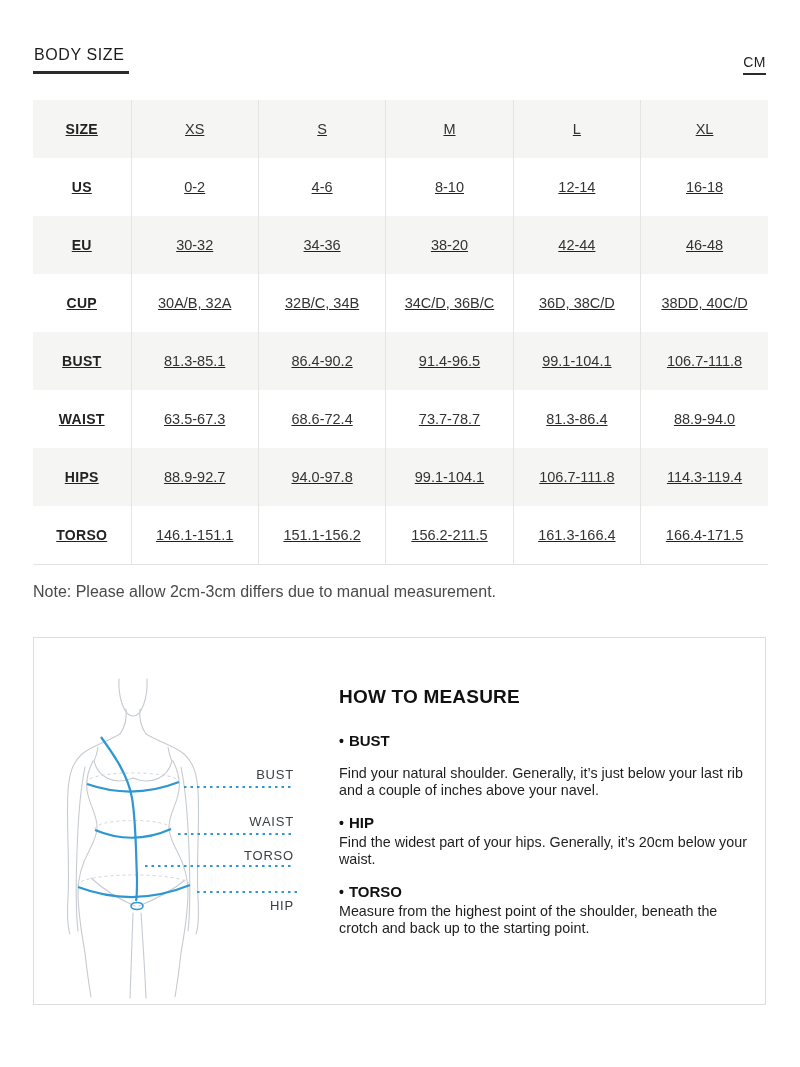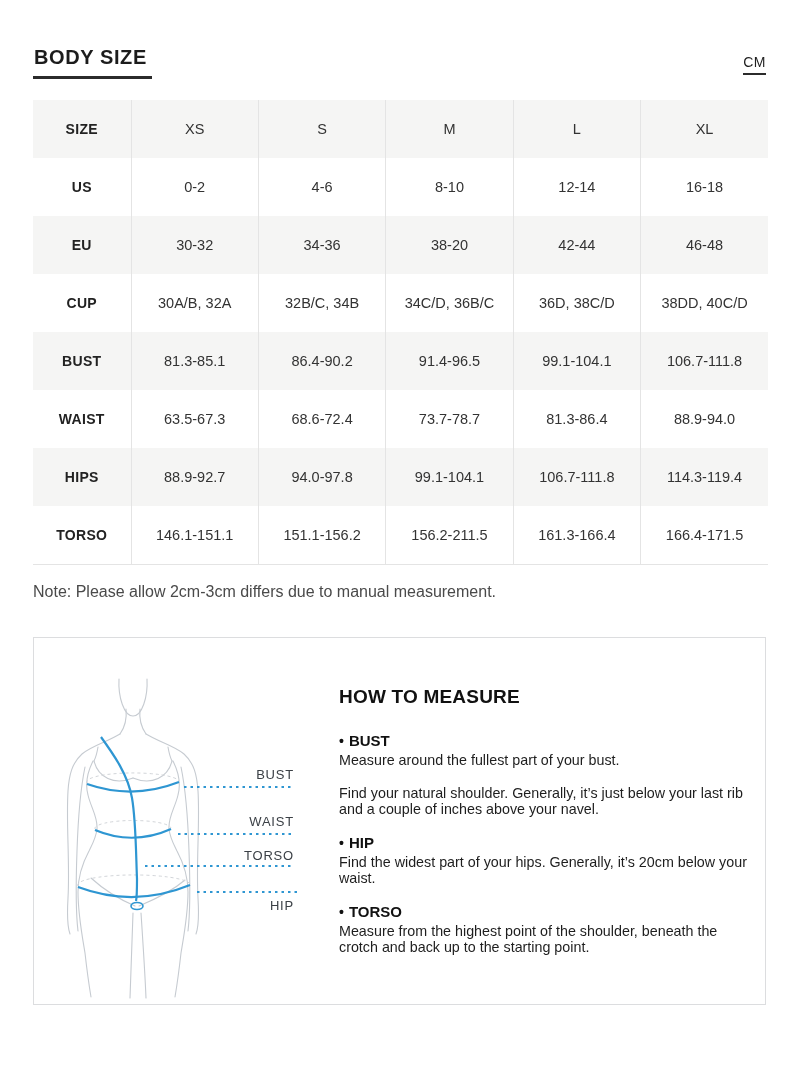--- a/index.html
+++ b/index.html
@@ -3,32 +3,33 @@
 <meta charset="utf-8">
 <style>
   * { box-sizing: border-box; }
   html,body { margin:0; padding:0; }
   body {
     width:800px; height:1067px; position:relative; overflow:hidden;
     background:#ffffff; font-family:"Liberation Sans", sans-serif; color:#222;
   }
   .page-title {
     position:absolute; left:33px; top:46px; margin:0;
-    font-size:20px; font-weight:700; letter-spacing:.6px; color:#1c1c1c;
+    font-size:16px; font-weight:400; letter-spacing:.6px; color:#1c1c1c;
     border-bottom:3px solid #2b2b2b; padding:0 5px 7px 1px;
   }
   .unit-label {
     position:absolute; right:34px; top:54px;
     font-size:14px; font-weight:400; color:#1f1f1f; letter-spacing:.5px;
     border-bottom:2px solid #2b2b2b; padding-bottom:3px; cursor:pointer;
   }
   table.size-table {
     position:absolute; left:33px; top:100px; width:735px;
     border-collapse:collapse; table-layout:fixed;
     border-bottom:1px solid #e4e4e4;
+    text-decoration:underline;
   }
   .size-table tr { height:58px; }
   .size-table tr:nth-child(odd) { background:#f5f5f4; }
   .size-table th, .size-table td {
     border-right:1px solid #e4e4e4; text-align:center; vertical-align:middle;
     font-size:14.5px; color:#333; font-weight:400; padding:0 4px;
   }
   .size-table th { font-weight:700; color:#222; font-size:14px; letter-spacing:.3px; }
   .size-table th:last-child, .size-table td:last-child { border-right:none; }
   .note-text {
@@ -189,21 +190,20 @@
     <text x="253" y="259" text-anchor="end">HIP</text>
   </svg>
 
   <div class="measure-text">
     <h2 class="measure-heading">HOW TO MEASURE</h2>
 
     <div class="m-item">
       <div class="m-label">
         <span class="bullet">•</span><span>BUST</span>
       </div>
-      <p>Measure around the fullest part of your bust.</p>
     </div>
 
     <div class="m-item">
       <p>Find your natural shoulder. Generally, it’s just below your last rib and a couple of inches above your navel.</p>
     </div>
 
     <div class="m-item">
       <div class="m-label">
         <span class="bullet">•</span><span>HIP</span>
       </div>

